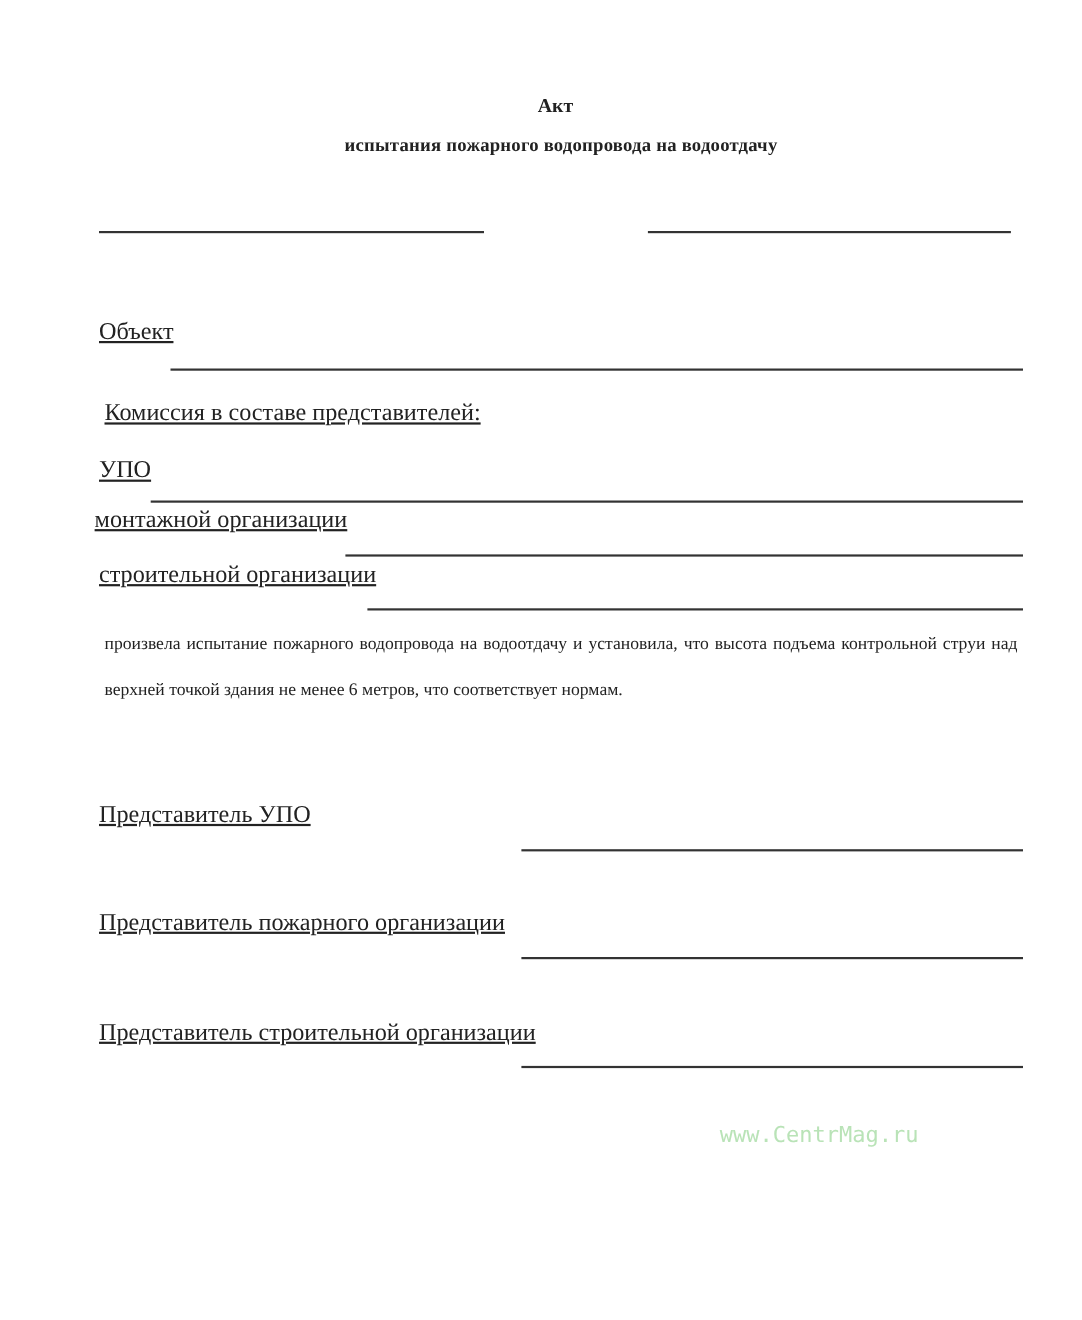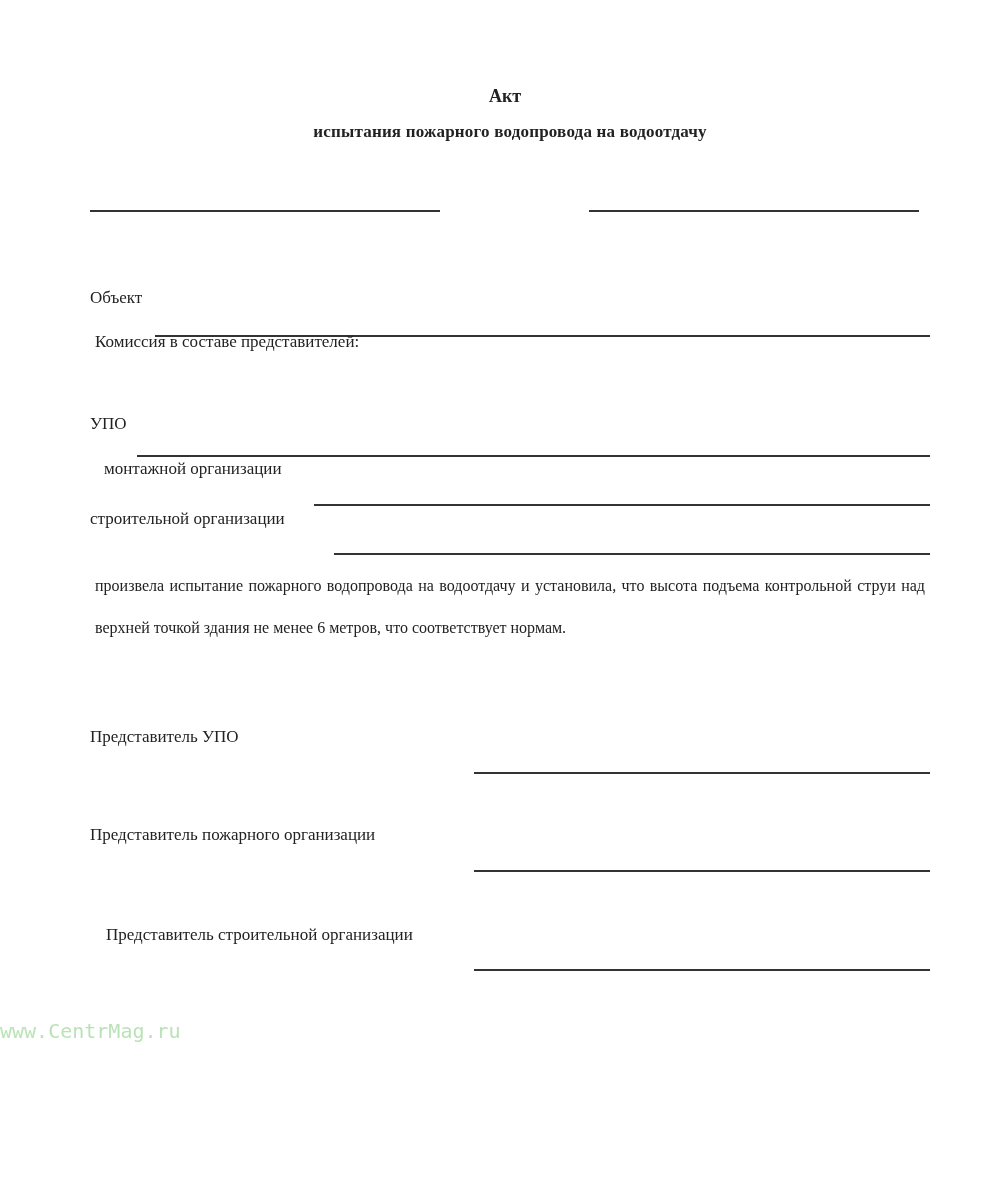--- a/index.html
+++ b/index.html
@@ -5,53 +5,53 @@
   html, body { margin: 0; padding: 0; }
   body {
     width: 984px; height: 1200px; background: #ffffff; position: relative;
     font-family: "Liberation Serif", "DejaVu Serif", serif; color: #222;
     overflow: hidden;
   }
   .abs { position: absolute; }
   .line { position: absolute; height: 2px; background: #333; }
   .title { left: 0; width: 1024px; text-align: center; font-weight: bold; font-size: 18px; top: 86px; }
   .subtitle { left: 0; width: 1024px; text-align: center; font-weight: bold; font-size: 17px; top: 122px; letter-spacing: 0.2px; }
-  .label { font-size: 17px; }
+  .label { font-size: 22px; text-decoration: underline; }
   .para { left: 95px; width: 830px; font-size: 16px; text-align: justify; text-align-last: left; line-height: 42px; top: 565px; }
-  .watermark { left: 0; width: 835px; text-align: left; top: 1019px; font-family: "DejaVu Sans Mono", "Liberation Mono", monospace; font-size: 20px; color: #b9e3b7; }
+  .watermark { left: 0; width: 835px; text-align: right; top: 1019px; font-family: "DejaVu Sans Mono", "Liberation Mono", monospace; font-size: 20px; color: #b9e3b7; }
 </style>
 </head>
 <body>
 
 <div>
   <div class="abs title" style="width:1010px;">Акт</div>
   <div class="abs subtitle" style="width:1020px;">испытания пожарного водопровода на водоотдачу</div>
 
   <div class="line" style="left:90px; width:350px; top:210px;"></div>
   <div class="line" style="left:589px; width:330px; top:210px;"></div>
 
   <div class="abs label" style="left:90px; top:288px;">Объект</div>
   <div class="line" style="left:155px; width:775px; top:335px;"></div>
 
-  <div class="abs label" style="left:95px; top:332px;">Комиссия в составе представителей:</div>
+  <div class="abs label" style="left:95px; top:362px;">Комиссия в составе представителей:</div>
 
   <div class="abs label" style="left:90px; top:414px;">УПО</div>
   <div class="line" style="left:137px; width:793px; top:455px;"></div>
 
-  <div class="abs label" style="left:104px; top:459px;">монтажной организации</div>
+  <div class="abs label" style="left:86px; top:459px;">монтажной организации</div>
   <div class="line" style="left:314px; width:616px; top:504px;"></div>
 
   <div class="abs label" style="left:90px; top:509px;text-align:right;">строительной организации</div>
   <div class="line" style="left:334px; width:596px; top:553px;"></div>
 
   <div class="abs para">произвела испытание пожарного водопровода на водоотдачу и установила, что высота подъема контрольной струи над верхней точкой здания не менее 6 метров, что соответствует нормам.</div>
 
   <div class="abs label" style="left:90px; top:727px;">Представитель УПО</div>
   <div class="line" style="left:474px; width:456px; top:772px;"></div>
 
   <div class="abs label" style="left:90px; top:825px;">Представитель пожарного организации</div>
   <div class="line" style="left:474px; width:456px; top:870px;"></div>
 
-  <div class="abs label" style="left:90px; top:925px;margin-left:16px;">Представитель строительной организации</div>
+  <div class="abs label" style="left:90px; top:925px;">Представитель строительной организации</div>
   <div class="line" style="left:474px; width:456px; top:969px;"></div>
 
   <div class="abs watermark">www.CentrMag.ru</div>
 </div>
 
 </body></html>

